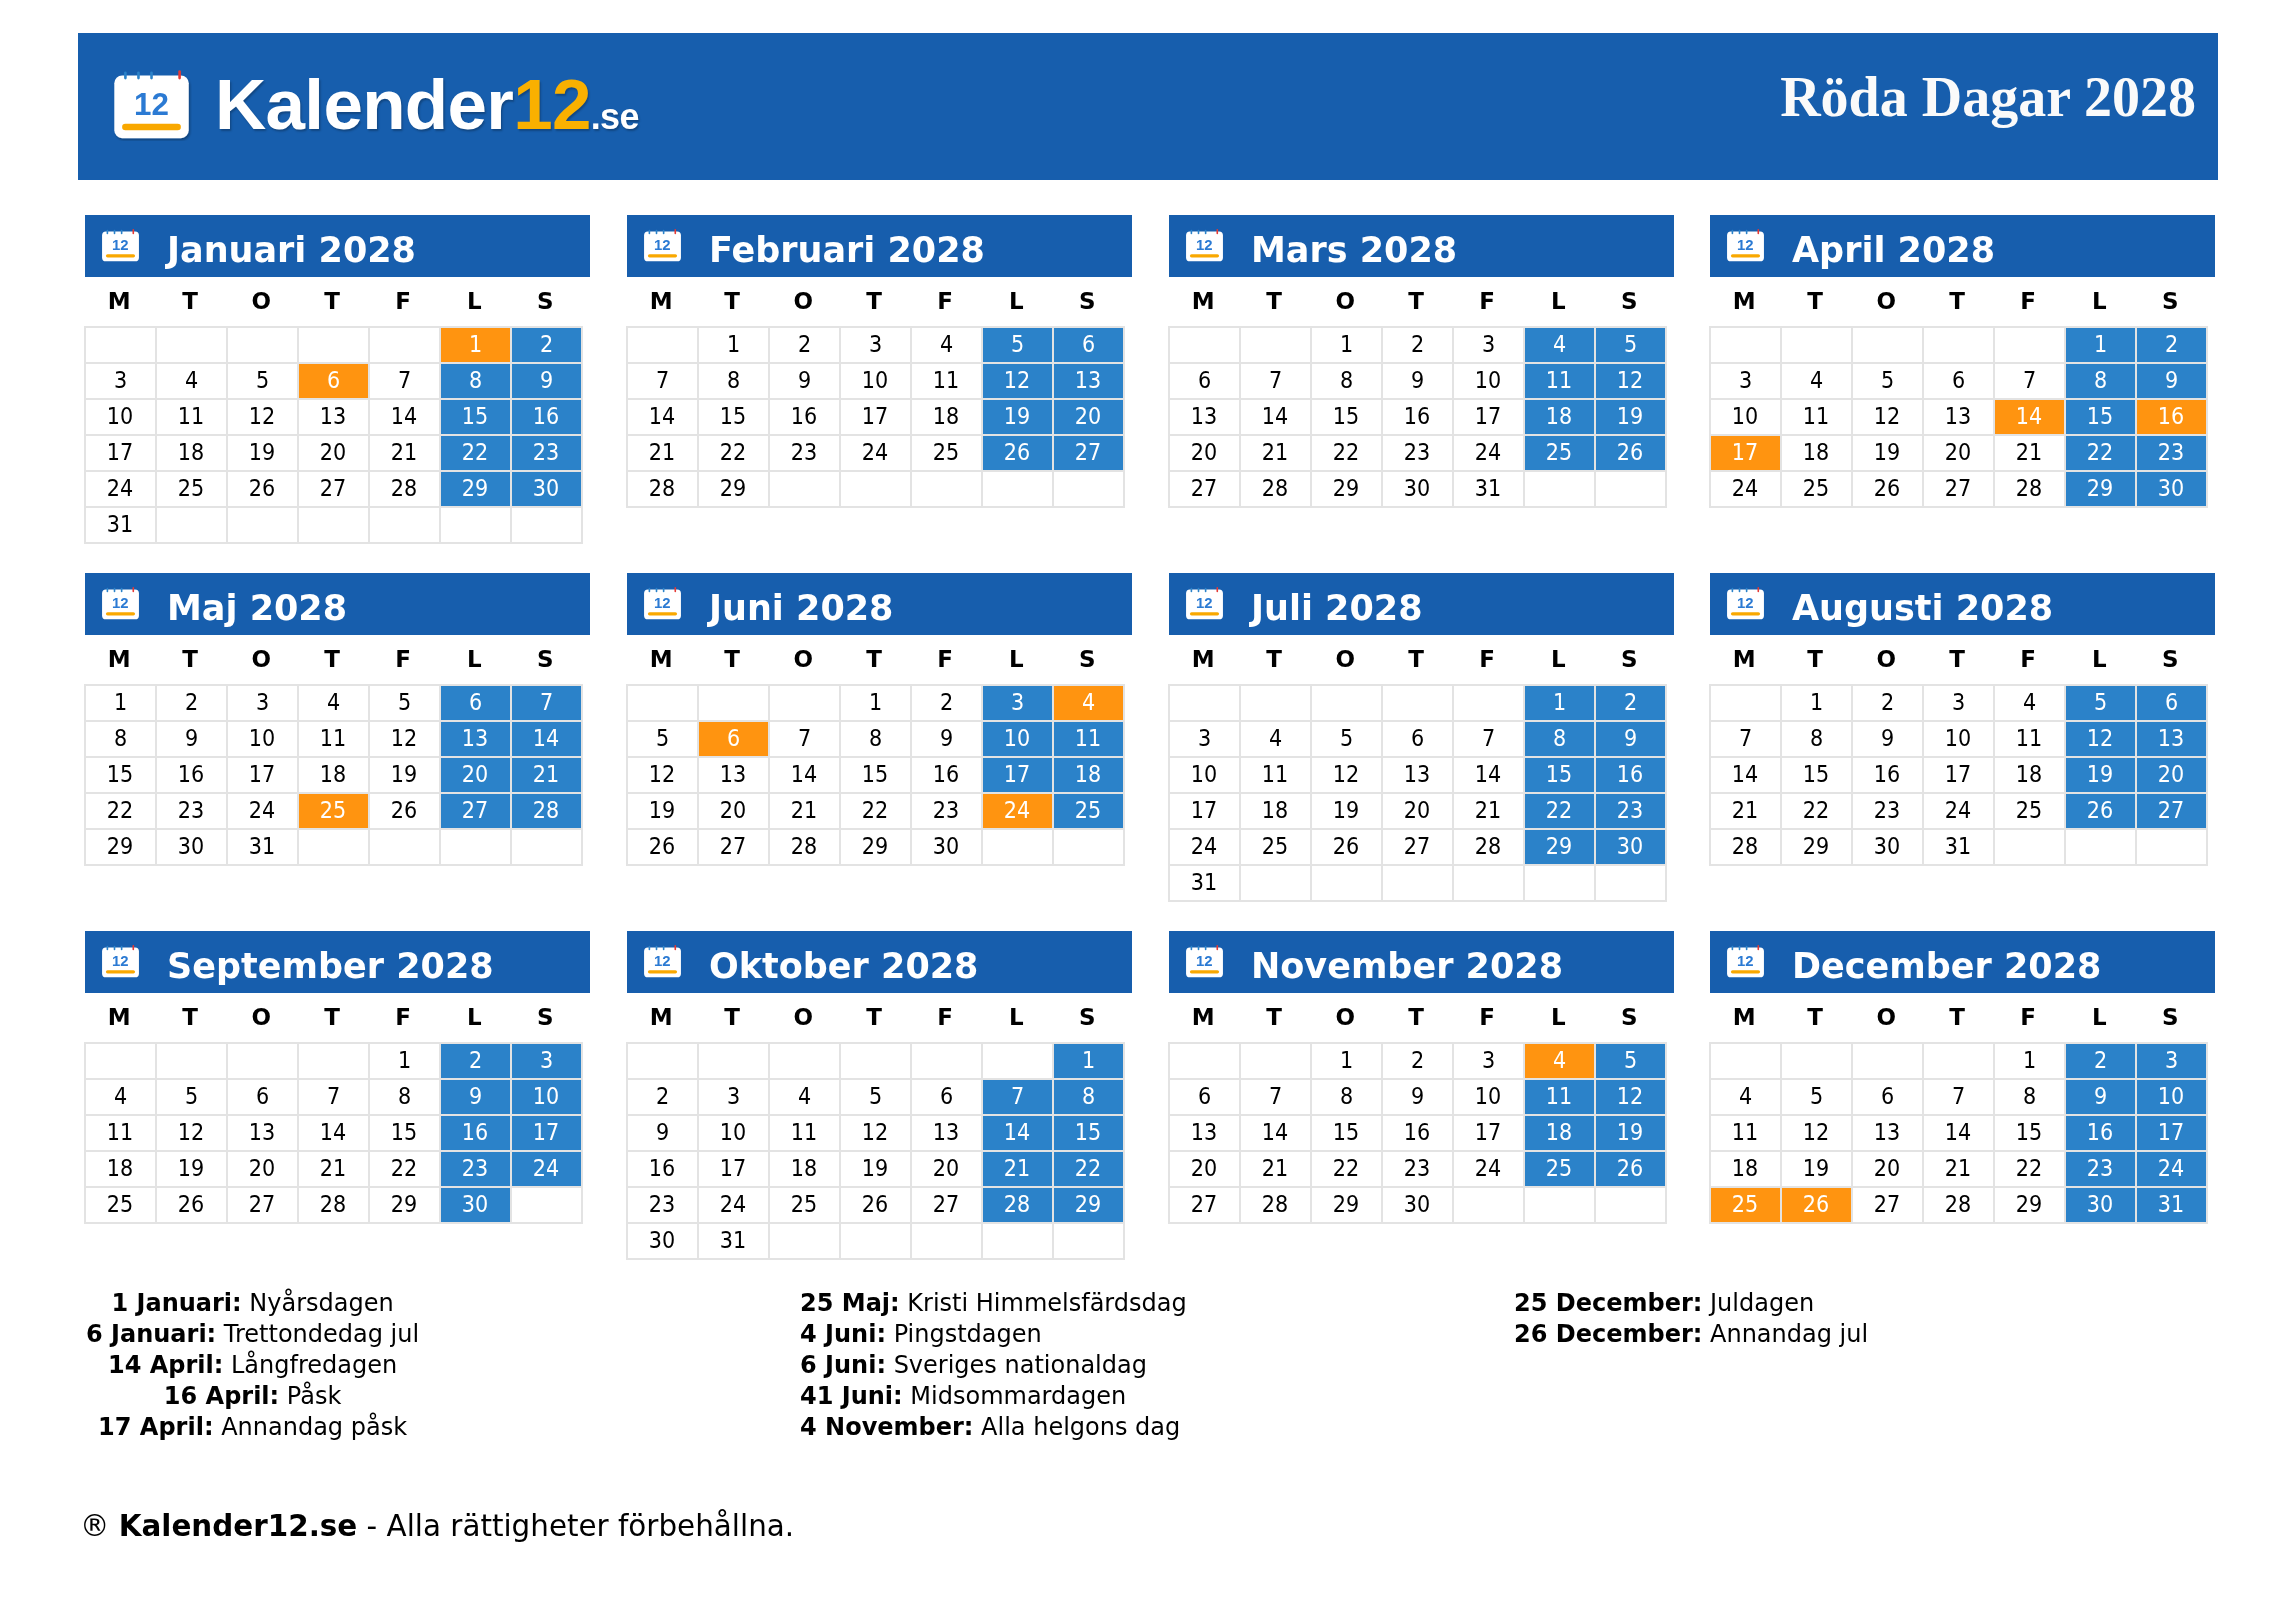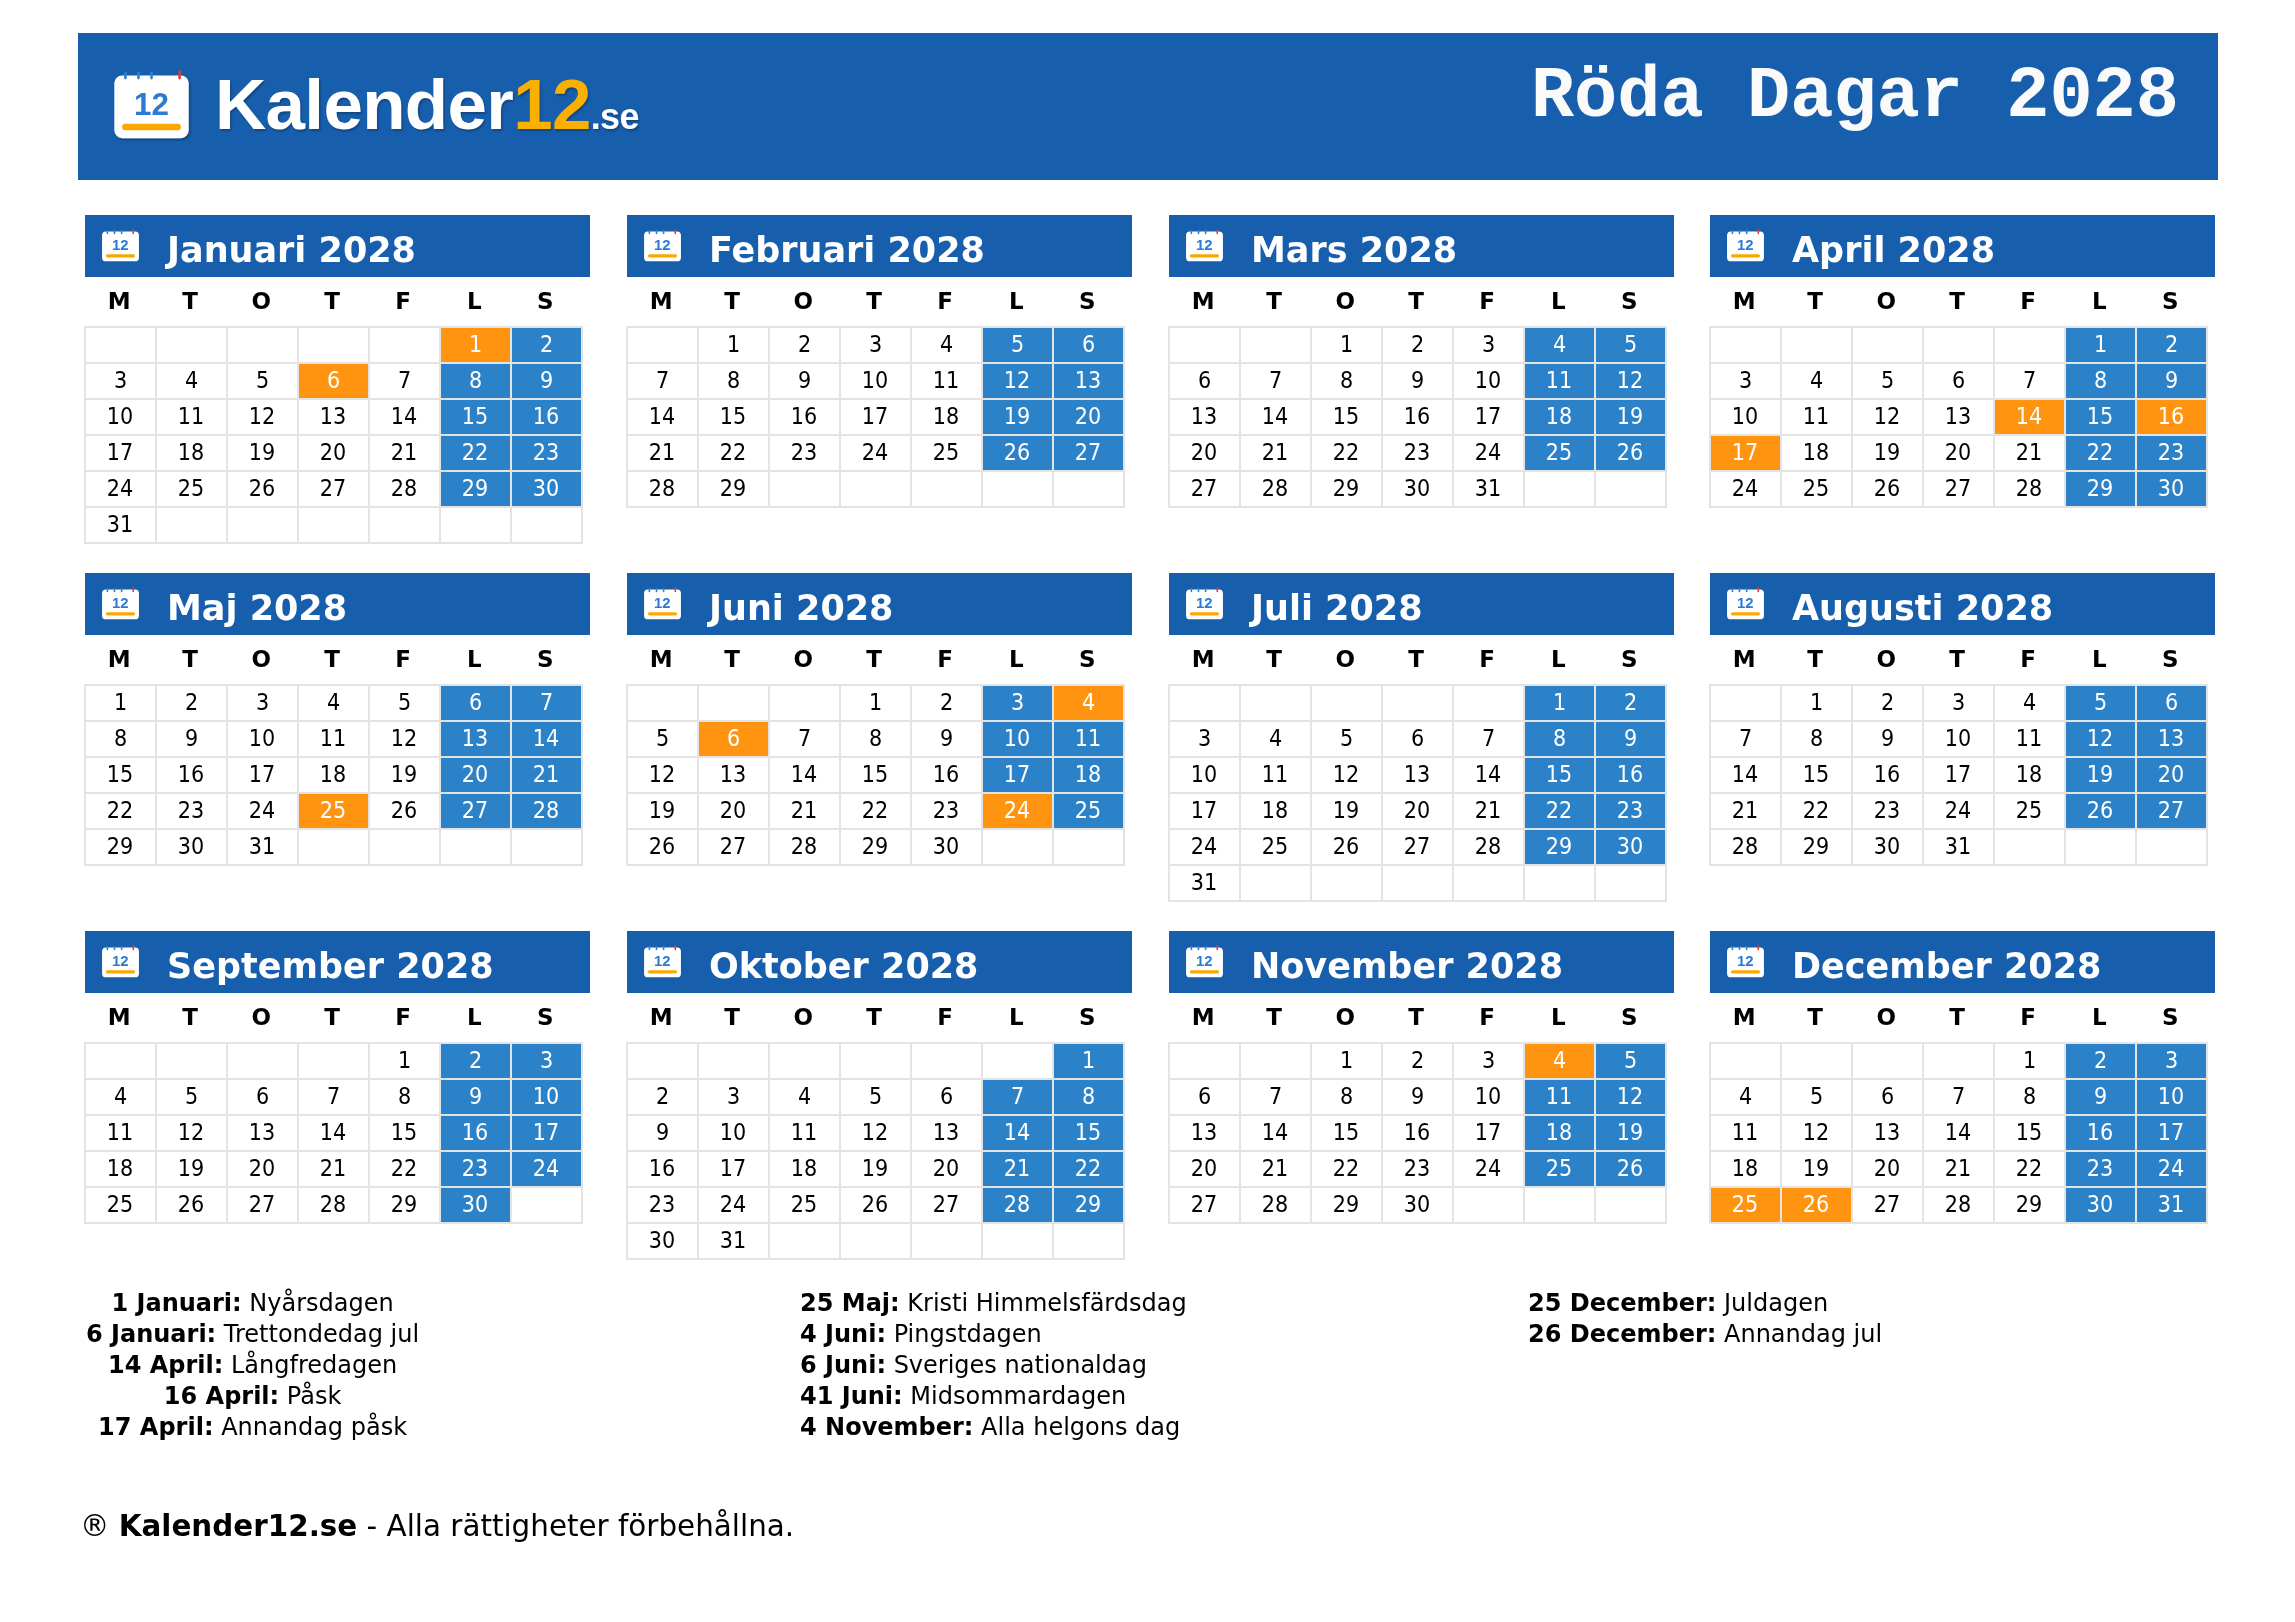--- a/index.html
+++ b/index.html
@@ -9,22 +9,22 @@
   
   .banner { position: absolute; left: 78px; top: 33px; width: 2140px; height: 147px;
             background: #175EAD; }
   .logo-icon { position: absolute; left: 113px; top: 70px; width: 79px; height: 71px; }
   .logo-text { position: absolute; left: 215px; top: 65px; height: 79px; white-space: nowrap;
                font-family: "Liberation Sans", sans-serif; font-weight: bold; font-size: 71px;
                line-height: 79px; color: #ffffff; letter-spacing: -0.7px;
                text-shadow: 1.3px 2px 2px rgba(0,0,0,0.25); }
   .logo-text .num { color: #F9B000; }
   .logo-text .tld { font-size: 36px; }
-  .page-title { position: absolute; right: 116px; top: 55px; height: 85px; white-space: nowrap;
-                font-family: Liberation Mono, monospace; font-weight: bold; font-size: 72px;
+  .page-title { position: absolute; right: 99px; top: 55px; height: 85px; white-space: nowrap;
+                font-family: Liberation Serif, serif; font-weight: bold; font-size: 56px;
                 line-height: 85px; color: #FAFAFA; }
 
   
   .month { position: absolute; width: 505px; }
   .month-head { position: absolute; left: 0; top: 0; width: 505px; height: 62px; background: #175EAD; }
   .mini-icon { position: absolute; left: 15.7px; top: 13.7px; width: 39px; height: 33px; }
   .month-title { position: absolute; left: 82px; top: 15.7px; height: 39px; line-height: 39px;
                  font-weight: bold; font-size: 35px; color: #ffffff; white-space: nowrap; }
   .dow-row { position: absolute; left: -1.3px; top: 73px; width: 497px; height: 26px; display: flex; }
   .dow { width: 71px; text-align: center; font-weight: bold; font-size: 23px; line-height: 26px; }
@@ -1552,21 +1552,21 @@
       <div class="legend-item"><b>16 April:</b> <span>Påsk</span></div>
       <div class="legend-item"><b>17 April:</b> <span>Annandag påsk</span></div>
     </div>
     <div class="legend-col" style="left: 800px;">
       <div class="legend-item"><b>25 Maj:</b> <span>Kristi Himmelsfärdsdag</span></div>
       <div class="legend-item"><b>4 Juni:</b> <span>Pingstdagen</span></div>
       <div class="legend-item"><b>6 Juni:</b> <span>Sveriges nationaldag</span></div>
       <div class="legend-item"><b>41 Juni:</b> <span>Midsommardagen</span></div>
       <div class="legend-item"><b>4 November:</b> <span>Alla helgons dag</span></div>
     </div>
-    <div class="legend-col" style="left: 1514px; margin-left: 14px;">
+    <div class="legend-col" style="left: 1514px;">
       <div class="legend-item"><b>25 December:</b> <span>Juldagen</span></div>
       <div class="legend-item"><b>26 December:</b> <span>Annandag jul</span></div>
     </div>
   </div>
 
 <div class="footer">
   <span>®</span>
   <b>Kalender12.se</b>
   <span>- Alla rättigheter förbehållna.</span>
 </div>

